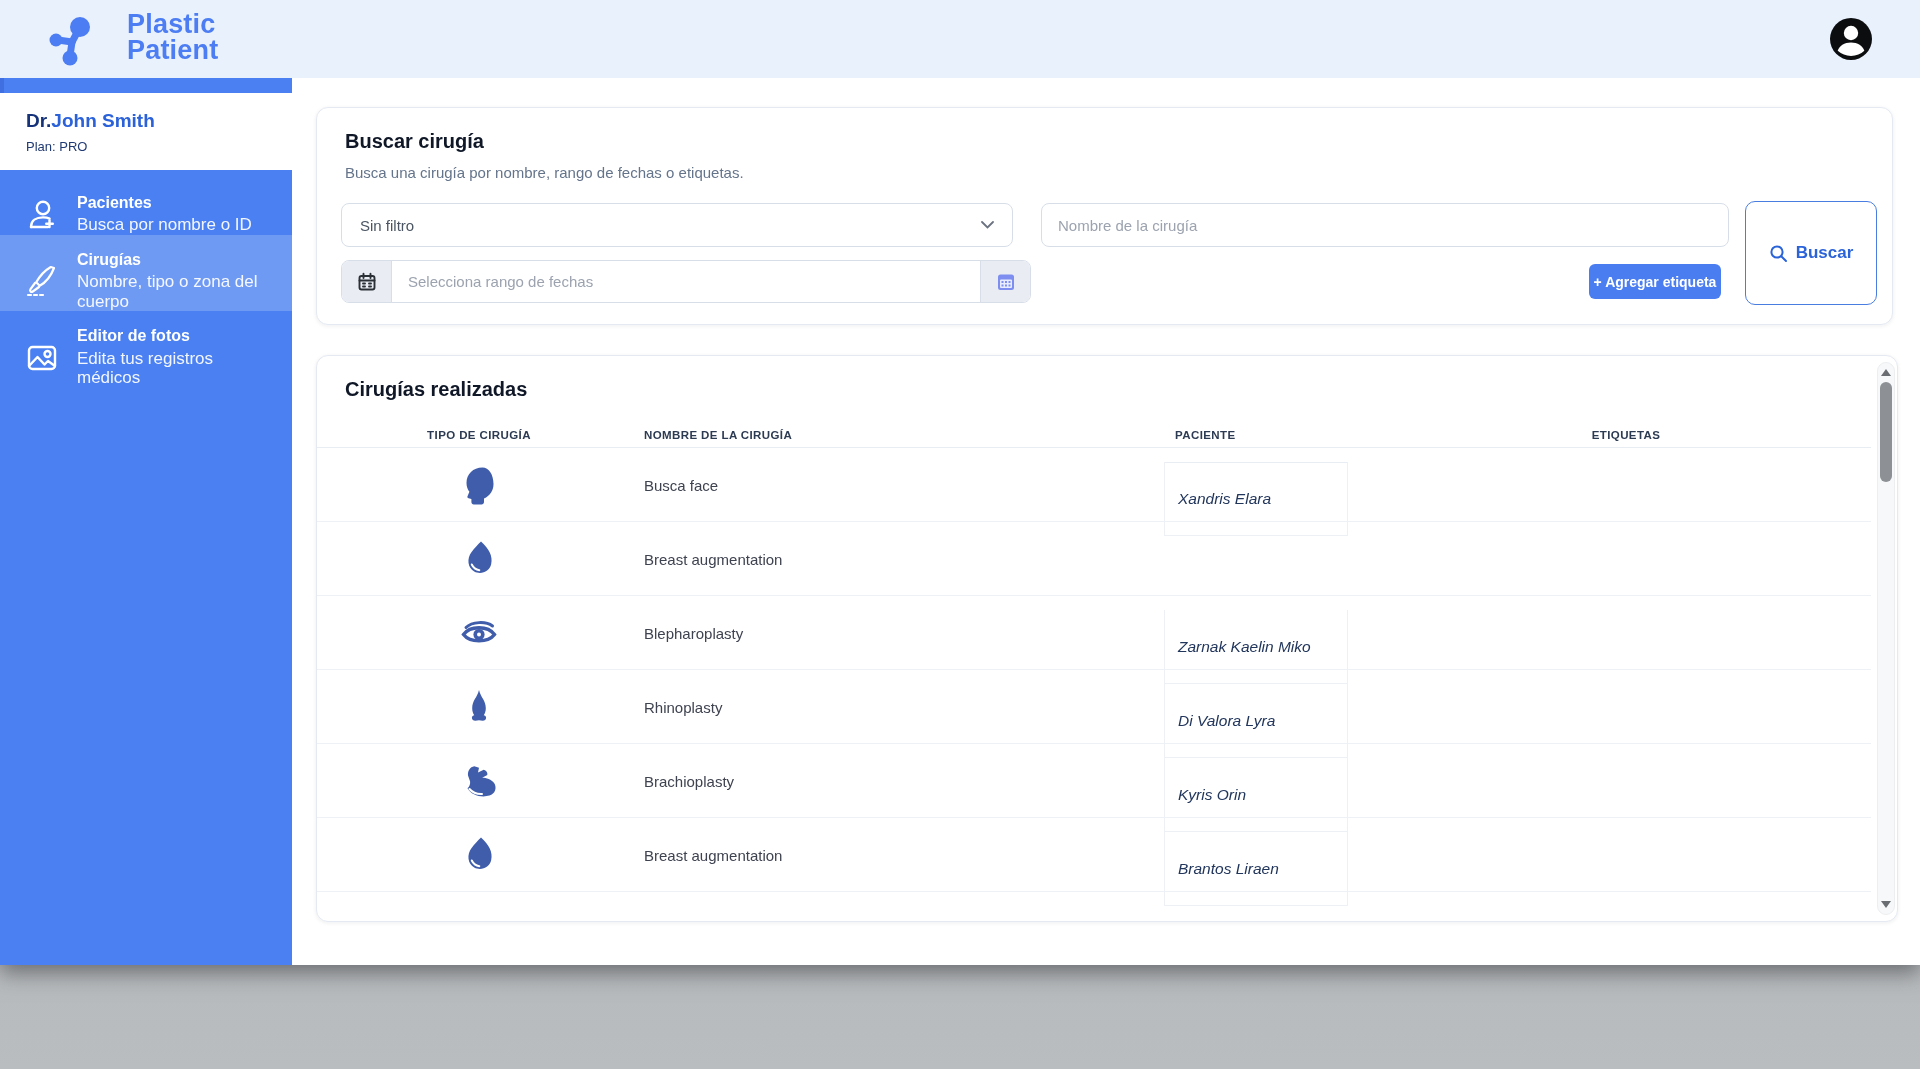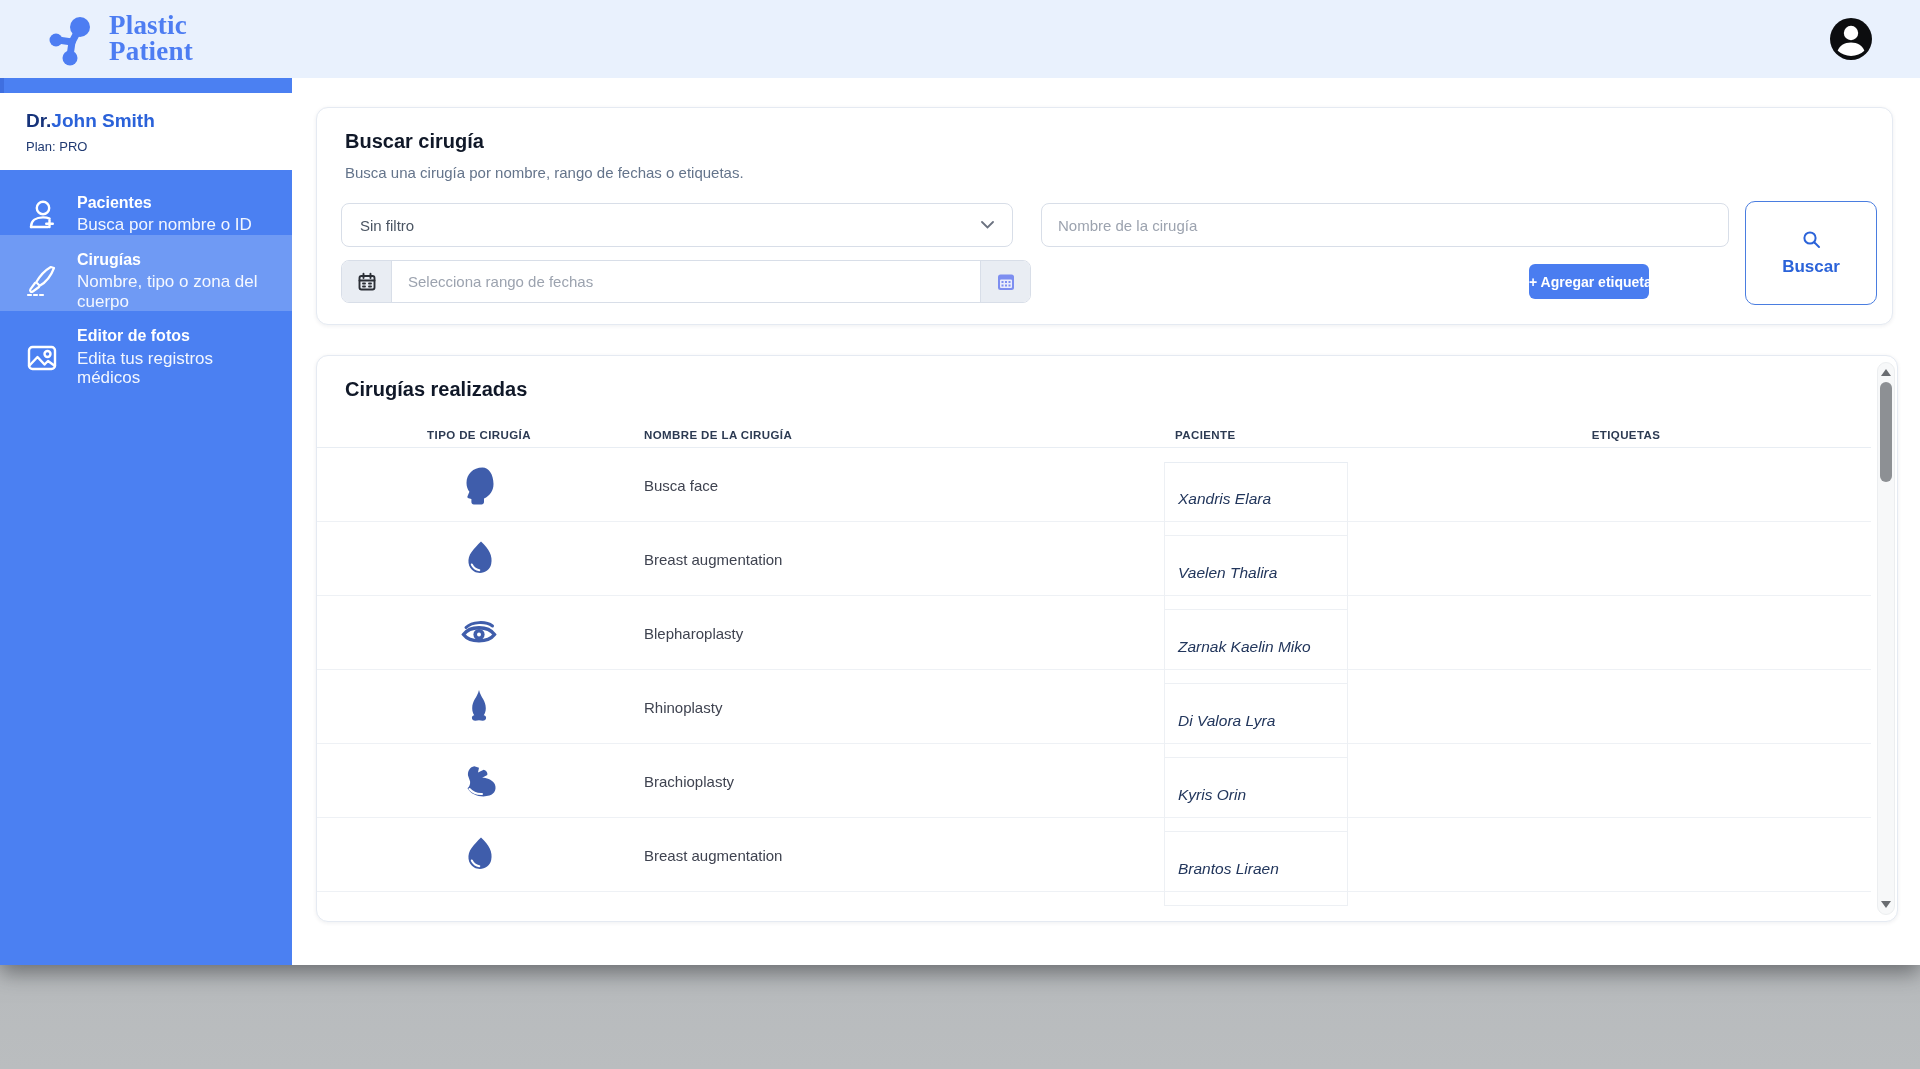--- a/index.html
+++ b/index.html
@@ -12,21 +12,21 @@
   .app {
     position:absolute; left:0; top:0; width:1920px; height:965px;
     background:#ffffff; box-shadow:0 8px 20px rgba(35,38,42,.5);
   }
   
   .header {
     position:absolute; left:0; top:0; width:1920px; height:78px;
     background:#e9f1fd; display:flex; align-items:center; justify-content:space-between;
     padding:0 46px 0 45px; z-index:5;
   }
-  .logo { display:flex; align-items:center; gap:10px;font-family:Liberation Serif, serif; }
+  .logo { display:flex; align-items:flex-start; gap:28px; }
   .logo-text { color:#4d7df2; font-size:27px; font-weight:800; line-height:.95; letter-spacing:.2px; }
   .avatar-btn { width:46px; height:46px; cursor:pointer; }
   
   .sidebar {
     position:absolute; left:0; top:78px; width:292px; height:887px;
     background:#4b80f2; z-index:4;
   }
   .side-strip { height:15px; background:#4b80f2; border-left:4px solid #3f6fe0; }
   .user-block { background:#ffffff; padding:17px 0 16px 26px; }
   .user-line { font-size:19px; }
@@ -60,38 +60,37 @@
     font-family:"Liberation Sans", sans-serif;
   }
   .text-input::placeholder { color:#9ca3af; }
   .input-name { left:724px; top:95px; width:688px; height:44px; }
   .search-btn {
     position:absolute; left:1428px; top:93px; width:132px; height:104px;
     background:#fff; border:1.5px solid #4a7de0; border-radius:10px;
     display:flex; align-items:center; justify-content:center; gap:8px;
     color:#2b63d9; font-size:17px; font-weight:600; cursor:pointer;
     font-family:"Liberation Sans", sans-serif;
-    flex-direction:column;
   }
   .date-group {
     position:absolute; left:24px; top:152px; width:690px; height:43px;
     border:1px solid #d8dee8; border-radius:8px; background:#fff;
     display:flex; overflow:hidden;
   }
   .date-seg {
     width:50px; background:#e9edf3; display:flex; align-items:center; justify-content:center;
     cursor:pointer; flex:0 0 50px;
   }
   .date-seg.left { border-right:1px solid #d8dee8; }
   .date-seg.right { border-left:1px solid #d8dee8; }
   .date-input { flex:1; border:none; font-size:15px; padding:0 16px; color:#374151; outline:none;
     font-family:"Liberation Sans", sans-serif; }
   .date-input::placeholder { color:#9ca3af; }
   .addtag-btn {
-    position:absolute; left:1212px; top:156px; width:120px; height:35px;
+    position:absolute; left:1272px; top:156px; width:132px; height:35px;
     background:#4a7df0; border:none; border-radius:6px; color:#fff;
     font-size:14px; font-weight:700; cursor:pointer; white-space:nowrap; overflow:hidden;
     font-family:"Liberation Sans", sans-serif;
   }
   
   .card-results { left:24px; top:277px; width:1582px; height:567px; }
   .thead-cell {
     position:absolute; top:73px; font-size:11.5px; font-weight:700; letter-spacing:.4px;
     color:#2c3a52; text-transform:uppercase;
   }
@@ -300,23 +299,20 @@
         </div>
 
         <div class="trow">
           <span class="cell-icon">
             <svg width="40" height="40" viewBox="0 0 40 40">
               <path fill="#3f5dab" d="M22 2.5c8 7.5 12 14.5 10.2 22.5-1.5 7.2-10 11.3-17 7.5C8.6 28.8 7.6 19.6 12.6 13 15.3 9.3 18.5 6 22 2.5z"></path>
               <path fill="none" stroke="#ffffff" stroke-width="2" stroke-linecap="round" d="M12.8 25.5c1.5 3.2 4.2 5.2 7.5 5.7"></path>
             </svg>
           </span>
           <span class="cell-surgery">Breast augmentation</span>
-          <span class="patient-cell">
-            <span class="patient-name">Vaelen Thalira</span>
-          </span>
           <span class="cell-tags"></span>
         </div>
 
         <div class="trow">
           <span class="cell-icon">
             <svg width="40" height="40" viewBox="0 0 40 40">
               <path d="M4.5 21.5C11 12.5 29 12.5 35.5 21.5 29 30 11 30 4.5 21.5z" fill="#ffffff" stroke="#3f5dab" stroke-width="3.4"></path>
               <path d="M7 14.5C13 8.5 27 8 33.5 13" fill="none" stroke="#3f5dab" stroke-width="3" stroke-linecap="round"></path>
               <circle cx="20" cy="21.5" r="5.6" fill="#3f5dab"></circle>
               <circle cx="20" cy="21.5" r="2" fill="#ffffff"></circle>

